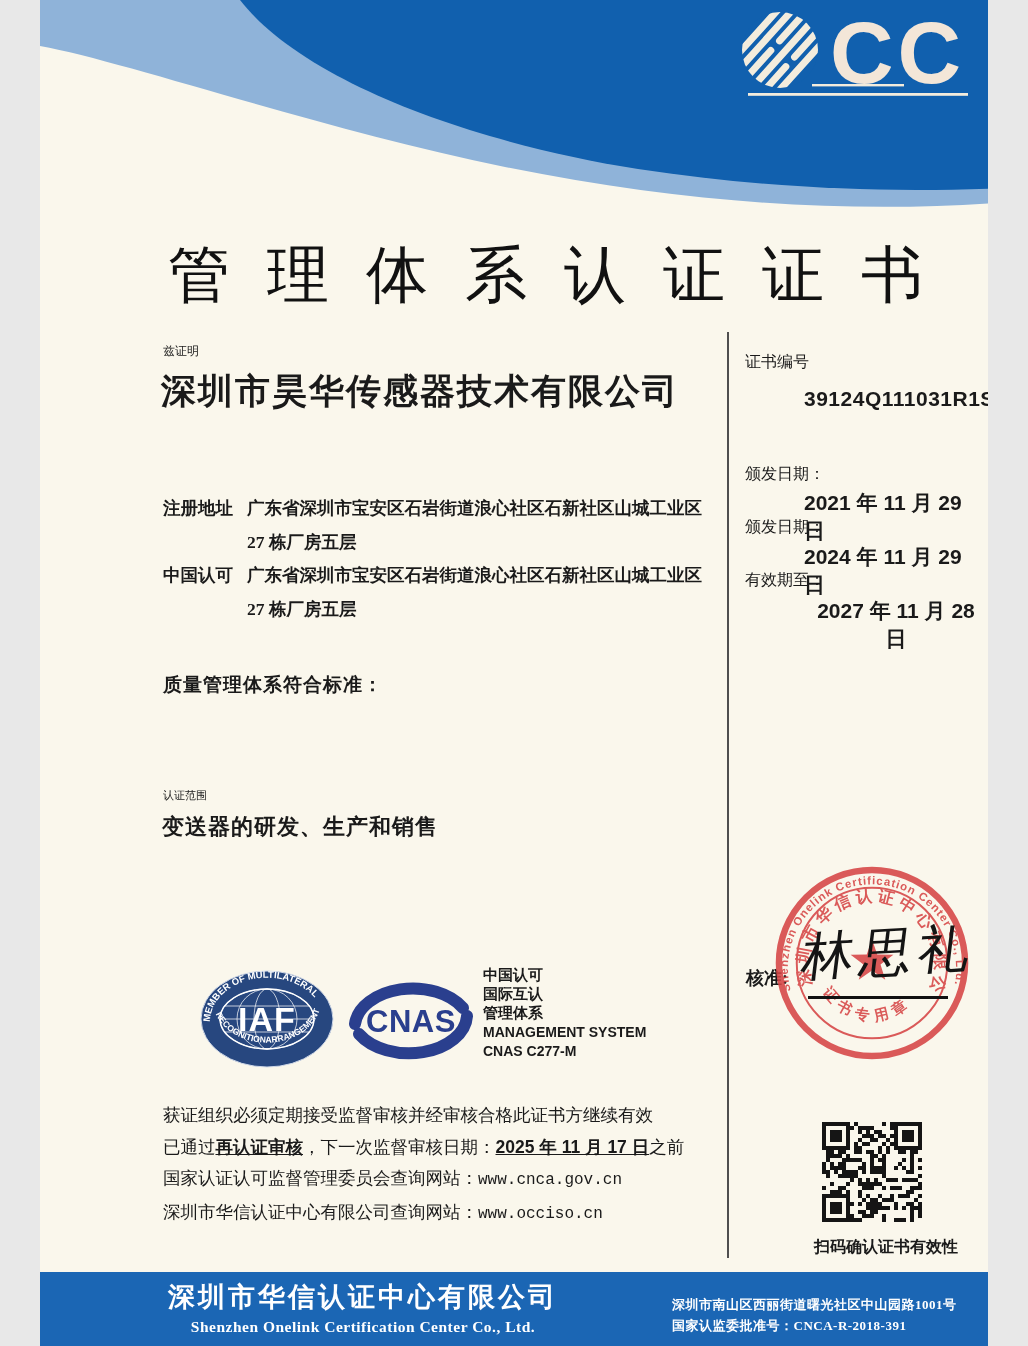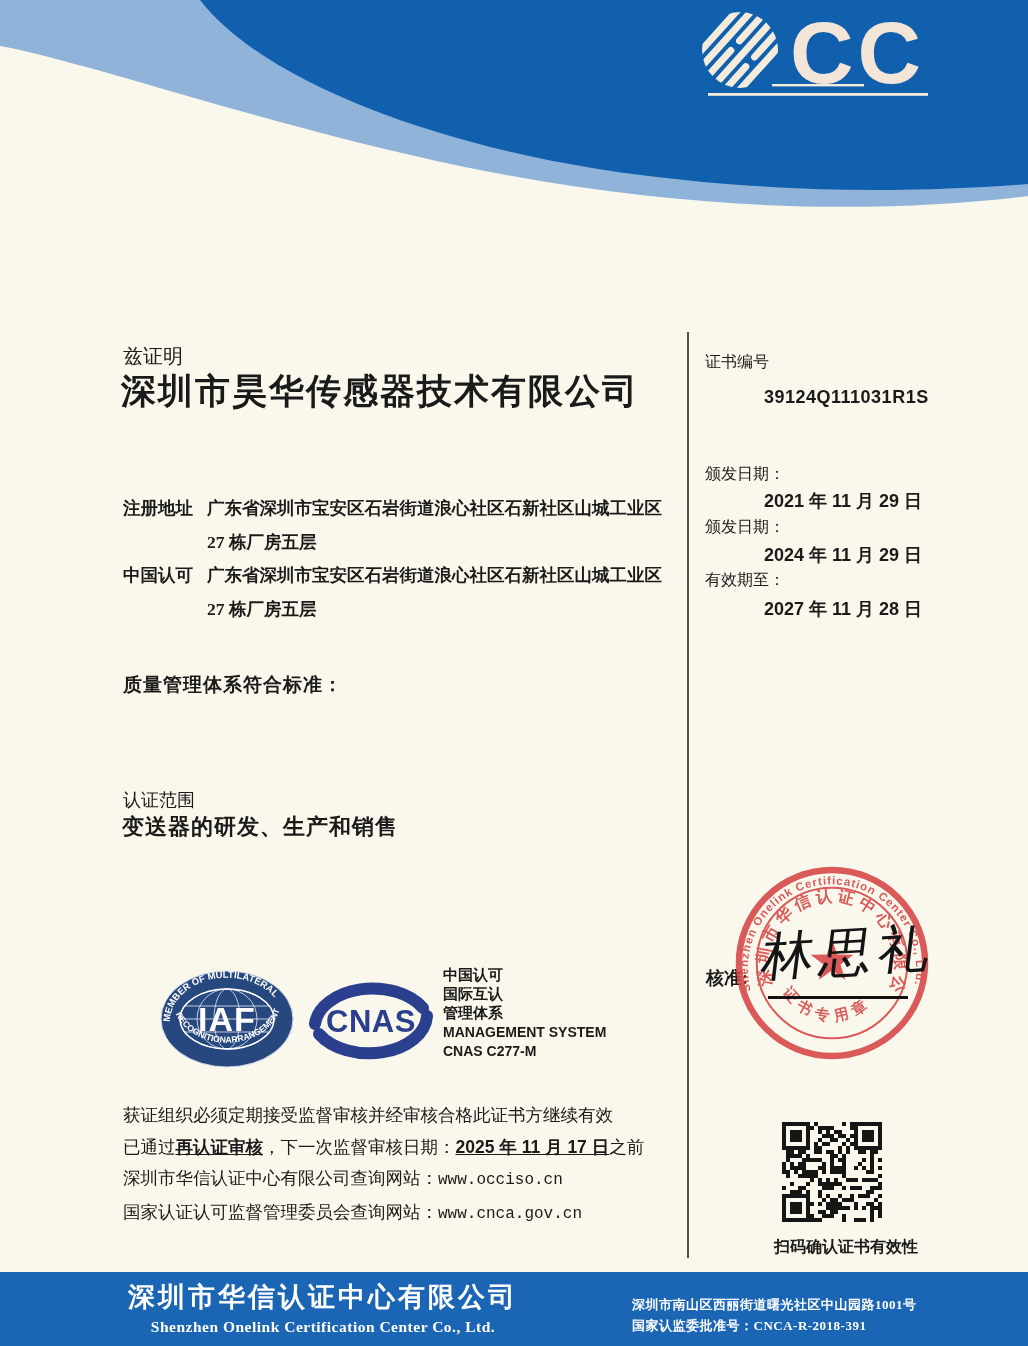--- a/index.html
+++ b/index.html
@@ -1,56 +1,56 @@
 <!DOCTYPE html>
 <html><head>
 <meta charset="utf-8">
 <style>
   html,body{margin:0;padding:0;}
   body{background:#e8e8e8;font-family:"Liberation Serif","DejaVu Serif",serif;}
-  .page{position:relative;width:1028px;height:1346px;margin:0 auto;background:#faf7ec;overflow:hidden;color:#1a1a1a;text-decoration:underline;}
+  .page{position:relative;width:948px;height:1346px;margin:0 auto;background:#faf7ec;overflow:hidden;color:#1a1a1a;text-decoration:underline;}
 
   
   .header-svg{position:absolute;top:0;left:0;}
 
   
   .cert-title{position:absolute;top:233px;left:128px;font-size:62px;letter-spacing:37px;white-space:nowrap;color:#111;font-weight:500;}
 
   
   .v-divider{position:absolute;left:687px;top:332px;width:2px;height:926px;background:#4f4f4f;}
 
   
-  .certify-label{position:absolute;left:123px;top:343px;font-size:20px;}
+  .certify-label{position:absolute;left:123px;top:343px;font-size:12px;}
   .company-name{position:absolute;left:121px;top:368px;font-size:35px;font-weight:bold;letter-spacing:2px;}
   .code-row{position:absolute;left:123px;top:435px;font-size:16px;}
   .code-row b{font-size:19px;font-family:"Liberation Serif",serif;letter-spacing:.5px;}
   .addr-block{position:absolute;left:123px;top:492px;width:560px;font-size:17.5px;font-weight:600;line-height:33.5px;}
   .addr-row{display:flex;}
   .addr-label{width:84px;flex:0 0 84px;}
   .addr-text{width:460px;}
   .std-label{position:absolute;left:123px;top:672px;font-size:19px;font-weight:600;letter-spacing:1px;}
   .std-value{position:absolute;left:122px;top:714px;font-size:23px;font-weight:bold;font-family:"Liberation Sans","DejaVu Sans",sans-serif;letter-spacing:.3px;}
-  .scope-label{position:absolute;left:123px;top:788px;font-size:18px;}
+  .scope-label{position:absolute;left:123px;top:788px;font-size:11px;}
   .scope-value{position:absolute;left:122px;top:812px;font-size:22px;font-weight:bold;letter-spacing:1px;}
 
   
   .iaf-logo{position:absolute;left:158px;top:968px;}
   .cnas-logo{position:absolute;left:303px;top:968px;}
   .accred-text{position:absolute;left:443px;top:966px;font-size:15px;font-weight:bold;line-height:19px;}
   .accred-text .en{font-family:"Liberation Sans","DejaVu Sans",sans-serif;font-size:14px;}
 
   
   .notes{position:absolute;left:123px;top:1100px;width:580px;font-size:17.5px;line-height:31.5px;font-weight:500;}
   .notes .u{text-decoration:underline;font-weight:bold;}
   .notes .date-b{font-family:"Liberation Sans","DejaVu Sans",sans-serif;font-weight:bold;text-decoration:underline;}
   .notes .url{font-family:"Liberation Mono","DejaVu Sans Mono",monospace;font-size:16px;}
 
   
   .r-label{position:absolute;left:705px;font-size:16px;}
-  .r-value{position:absolute;left:764px;font-size:18px;font-weight:bold;font-family:"Liberation Sans","DejaVu Sans",sans-serif;}
+  .r-value{position:absolute;left:764px;font-size:21px;font-weight:bold;font-family:"Liberation Sans","DejaVu Sans",sans-serif;}
   .cert-no-label{top:352px;}
   .cert-no{top:387px;letter-spacing:.5px;}
   .issue-label{top:464px;}
   .issue-date{top:489px;}
   .reissue-label{top:517px;}
   .reissue-date{top:543px;}
   .valid-label{top:570px;}
   .valid-date{top:597px;text-align:center;}
 
   
@@ -94,20 +94,21 @@
       </g>
       <clipPath id="globeClip">
           <circle cx="740" cy="50" r="38"></circle>
         </clipPath>
       <text x="790" y="83" font-family="Liberation Sans, DejaVu Sans, sans-serif" font-weight="bold" font-size="88" letter-spacing="4" fill="#f3e6d8">CC</text>
       <rect x="772" y="84" width="92" height="2.4" fill="#f3ecdd"></rect>
       <rect x="708" y="93" width="220" height="2.8" fill="#f3ecdd"></rect>
     </g>
   </svg>
 
+  <div class="cert-title">管理体系认证证书</div>
 
   <div class="v-divider"></div>
 
   <div class="certify-label">兹证明</div>
   <div class="company-name">深圳市昊华传感器技术有限公司</div>
 
 
   <div class="addr-block">
     <div class="addr-row">
       <span class="addr-label">注册地址</span>
@@ -161,24 +162,24 @@
     <div class="en">MANAGEMENT SYSTEM</div>
     <div class="en">CNAS C277-M</div>
   </div>
 
   <div class="notes">
     <div>获证组织必须定期接受监督审核并经审核合格此证书方继续有效</div>
     <div>
       <span>已通过</span><span class="u">再认证审核</span><span>，下一次监督审核日期：</span><span class="date-b">2025 年 11 月 17 日</span><span>之前</span>
     </div>
     <div>
+      <span>国家认证认可监督管理委员会查询网站：</span><span class="url">www.cnca.gov.cn</span>
+    </div>
+    <div>
       <span>深圳市华信认证中心有限公司查询网站：</span><span class="url">www.occiso.cn</span>
-    </div>
-    <div>
-      <span>国家认证认可监督管理委员会查询网站：</span><span class="url">www.cnca.gov.cn</span>
     </div>
   </div>
 
   <div class="r-label cert-no-label">证书编号</div>
   <div class="r-value cert-no">39124Q111031R1S</div>
   <div class="r-label issue-label">颁发日期：</div>
   <div class="r-value issue-date">2021 年 11 月 29 日</div>
   <div class="r-label reissue-label">颁发日期：</div>
   <div class="r-value reissue-date">2024 年 11 月 29 日</div>
   <div class="r-label valid-label">有效期至：</div>

